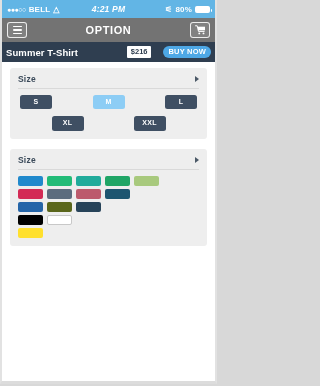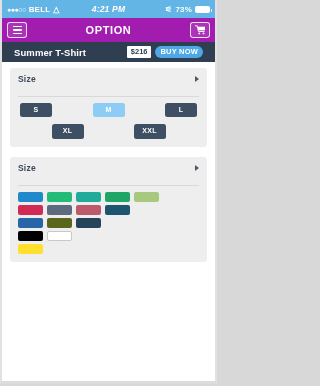--- a/index.html
+++ b/index.html
@@ -72,22 +72,22 @@
     pointer-events:none;
   }
   .hamb { display:flex; flex-direction:column; gap:2px; }
   .hamb i { display:block; width:9px; height:1.4px; background:#ffffff; border-radius:1px; }
 
   
   .productbar {
     height:20px;
     background:#2f3e50;
     display:flex; align-items:center;
-    padding:0 12px;
-    gap:4px;
+    padding:0 4px;
+    gap:12px;
   }
   .pname {
     flex:1 1 auto;
     color:#ffffff;
     font-size:9.5px; font-weight:bold;
     letter-spacing:.1px;
   }
   .price {
     background:#ffffff; color:#2f3e50;
     font-size:7.5px; font-weight:bold;
@@ -108,21 +108,21 @@
   .content { padding:6px 8px 0 8px; }
 
   .card {
     background:#eeeeee;
     border-radius:3px;
     padding:6px 8px 8px 8px;
     margin-bottom:10px;
   }
   .card-head {
     display:flex; align-items:center; justify-content:space-between;
-    padding-bottom:12px;
+    padding-bottom:4px;
     border-bottom:1px solid #d9d9d9;
     margin-bottom:6px;
   }
   .card-title {
     font-size:8.5px; font-weight:bold;
     color:#3b4a5a;
     letter-spacing:.2px;
   }
   .arrow {
     width:0; height:0;
@@ -169,26 +169,26 @@
 
   <div class="statusbar" style="background: rgb(98, 181, 229);">
     <div class="sb-left">
       <span class="dots">●●●○○</span>
       <span>BELL</span>
       <span class="wifi">△</span>
     </div>
     <div class="sb-mid">4:21 PM</div>
     <div class="sb-right">
       <span class="bt">⚟</span>
-      <span>73%</span>
+      <span>80%</span>
       <span class="batt"></span>
     </div>
   </div>
 
-  <div class="navbar" style="background: #a21caf;">
+  <div class="navbar" style="background: #737373;">
     <div class="navbtn">
       <span class="hamb">
           <i></i>
           <i></i>
           <i></i>
         </span>
     </div>
     <div class="navtitle">OPTION</div>
     <div class="navbtn">
       <svg width="11" height="10" viewBox="0 0 11 10">

